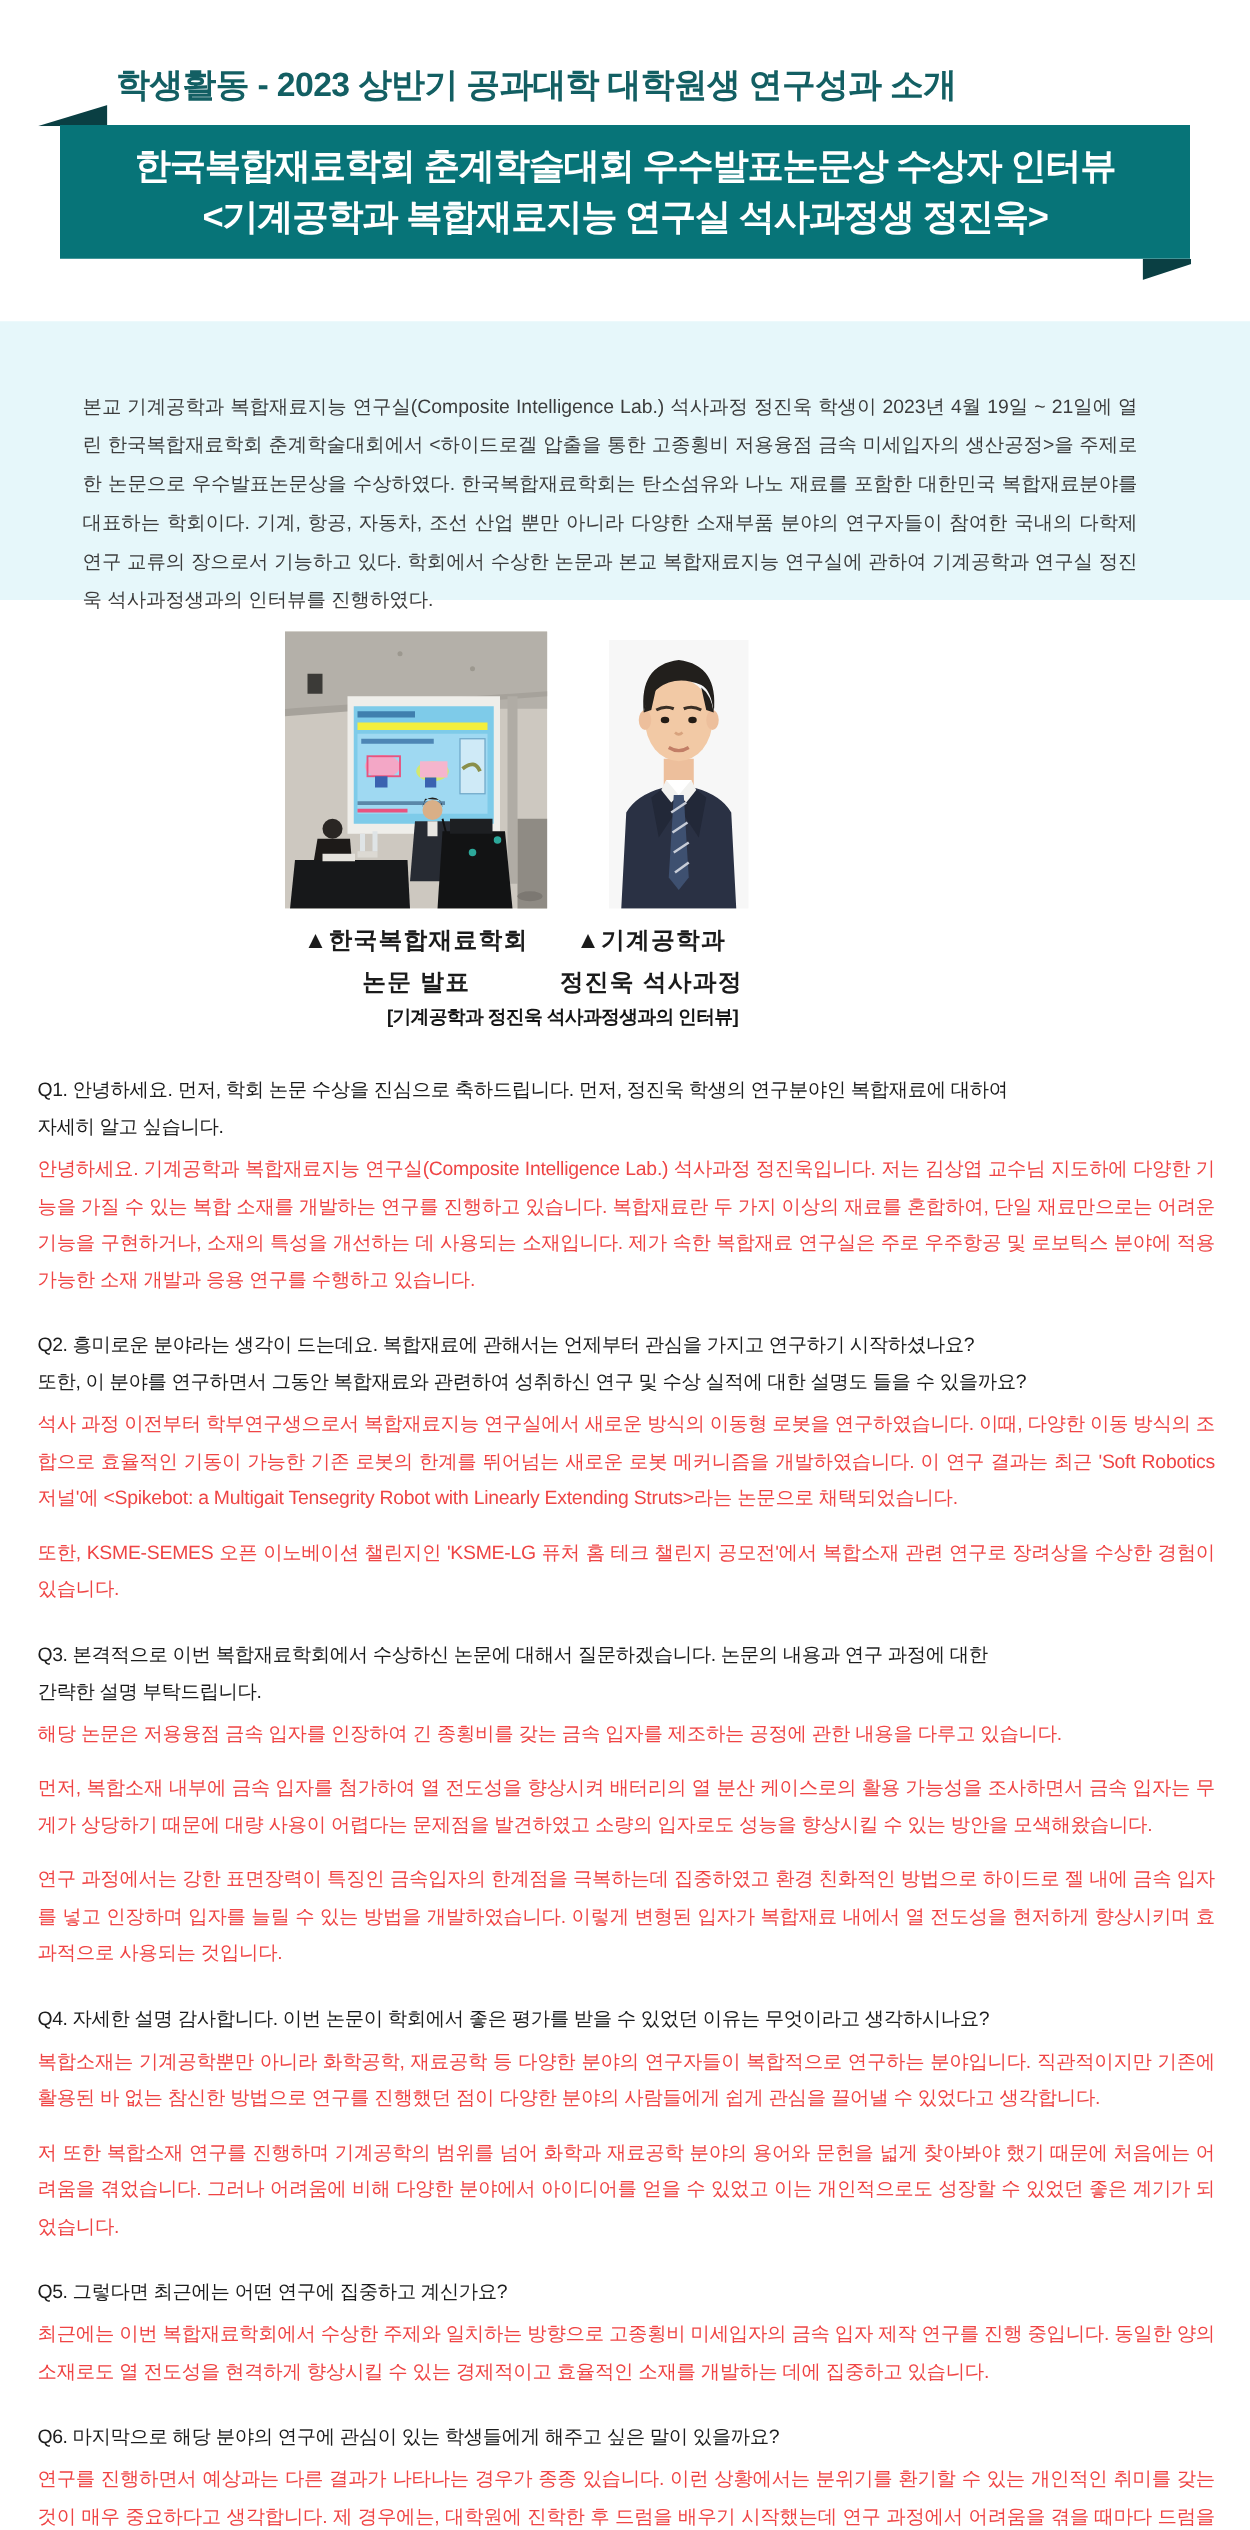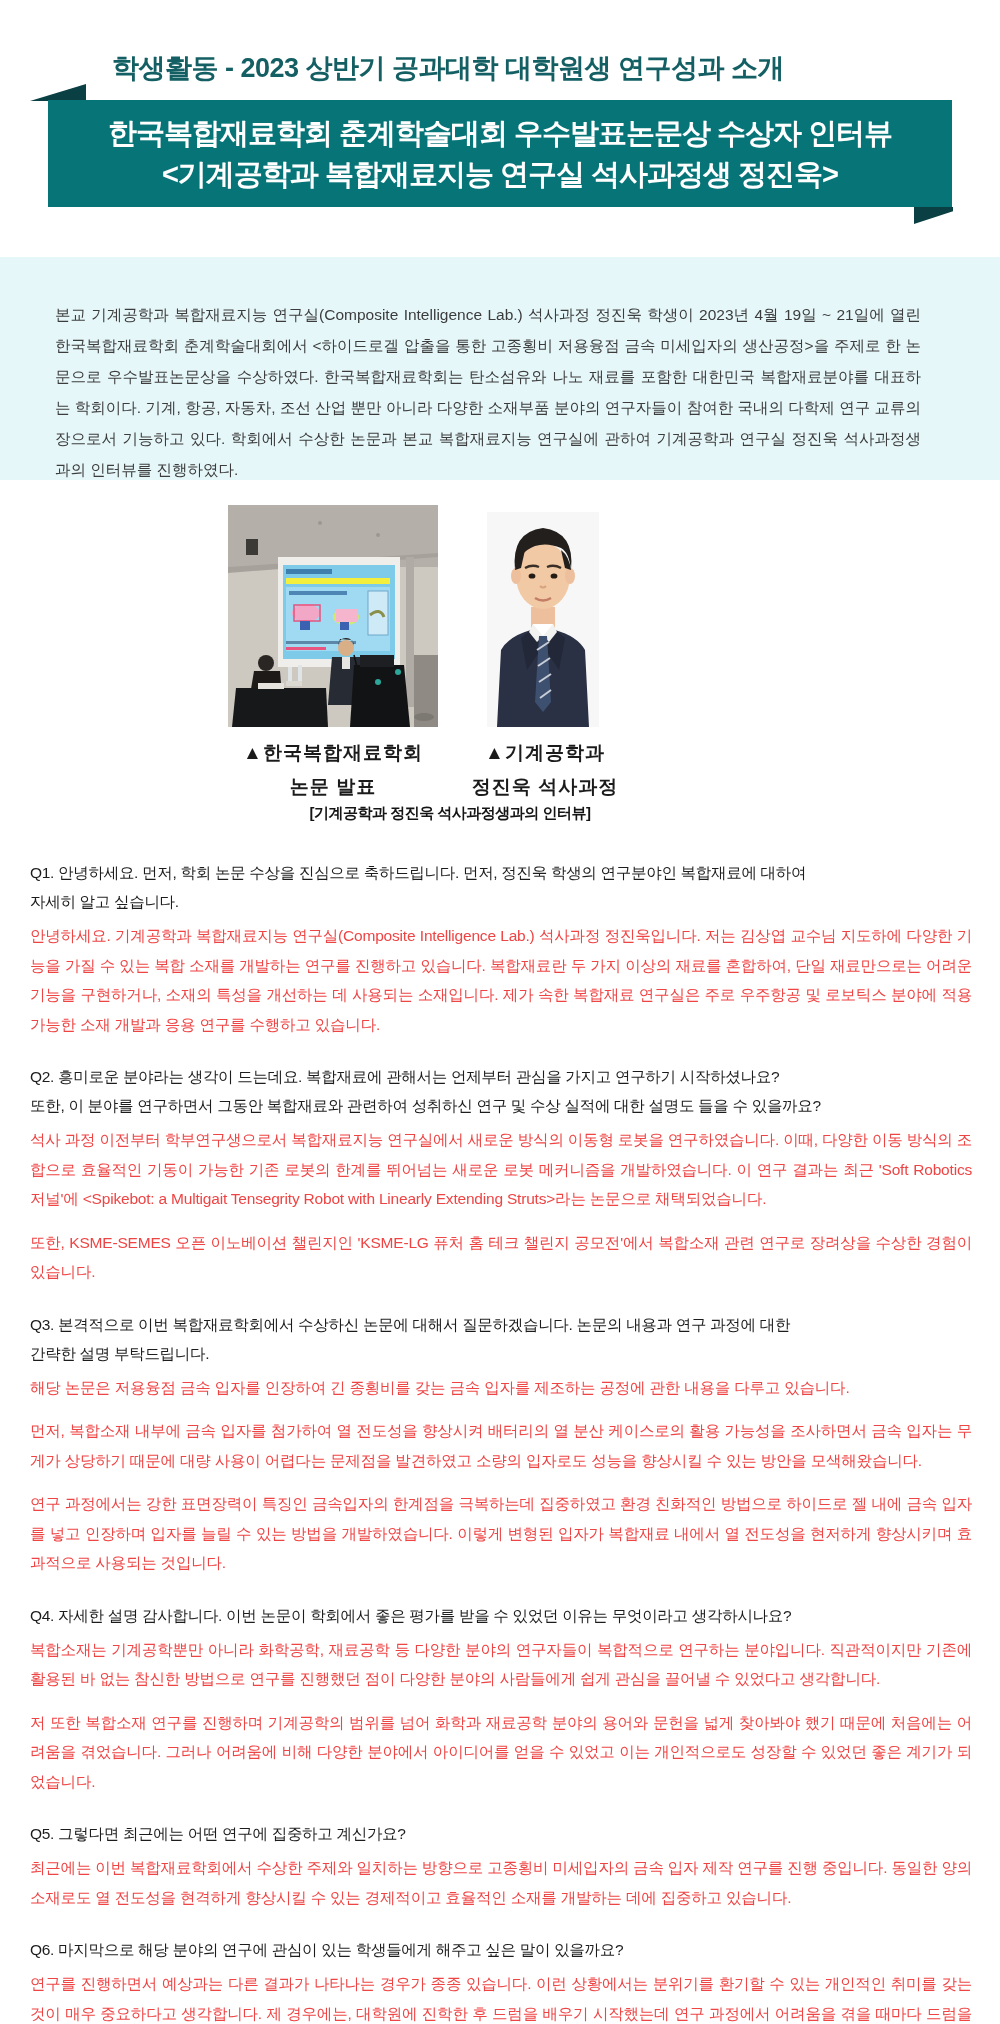--- a/index.html
+++ b/index.html
@@ -10,21 +10,21 @@
   }
   .page{
     position:relative;
     width:1000px;height:2024px;
     margin:0 auto;
     background:#ffffff;
     overflow:hidden;
   }
   
   .header-label{
-    position:absolute;top:50px;left:112px;
+    position:absolute;top:50px;left:93px;
     font-size:27px;font-weight:700;color:#135f63;
     letter-spacing:-0.5px;white-space:nowrap;
   }
   .fold{position:absolute;background:#0a3f43;}
   .fold-tl{
     left:30px;top:84px;width:56px;height:17px;
     clip-path:polygon(0 100%,100% 100%,100% 0);
   }
   .fold-br{
     left:914px;top:207px;width:39px;height:17px;
@@ -40,36 +40,36 @@
     font-size:29px;font-weight:700;line-height:41px;
     letter-spacing:-1px;white-space:nowrap;
   }
   
   .intro-box{
     position:absolute;left:0;top:257px;width:1000px;height:223px;
     background:#e6f7fa;
     box-sizing:border-box;
   }
   .intro-box p{
-    margin:0;padding:42px 79px 0 55px;
+    margin:11px;padding:42px 79px 0 55px;
     font-size:15.5px;line-height:31px;color:#3c3c3c;
     text-align:justify;word-break:break-all;
   }
   
   .photo{position:absolute;overflow:hidden;}
   .photo svg{display:block;}
   .photo-left{left:228px;top:505px;width:210px;height:222px;}
   .photo-right{left:487px;top:512px;width:112px;height:215px;}
   .caption{
     position:absolute;text-align:center;
     font-size:19px;font-weight:700;color:#1b1b1b;line-height:34px;
     letter-spacing:1px;
   }
   .caption-left{left:218px;top:736px;width:230px;}
-  .caption-right{left:455px;top:736px;width:180px;}
+  .caption-right{left:431px;top:736px;width:180px;}
   
   .interview-title{
     position:absolute;left:0;top:804px;width:900px;
     text-align:center;font-size:15px;font-weight:700;color:#141414;
     letter-spacing:-0.5px;
   }
   .qa{
     position:absolute;left:30px;top:858px;width:942px;
   }
   .qa-block{margin-bottom:23px;}

